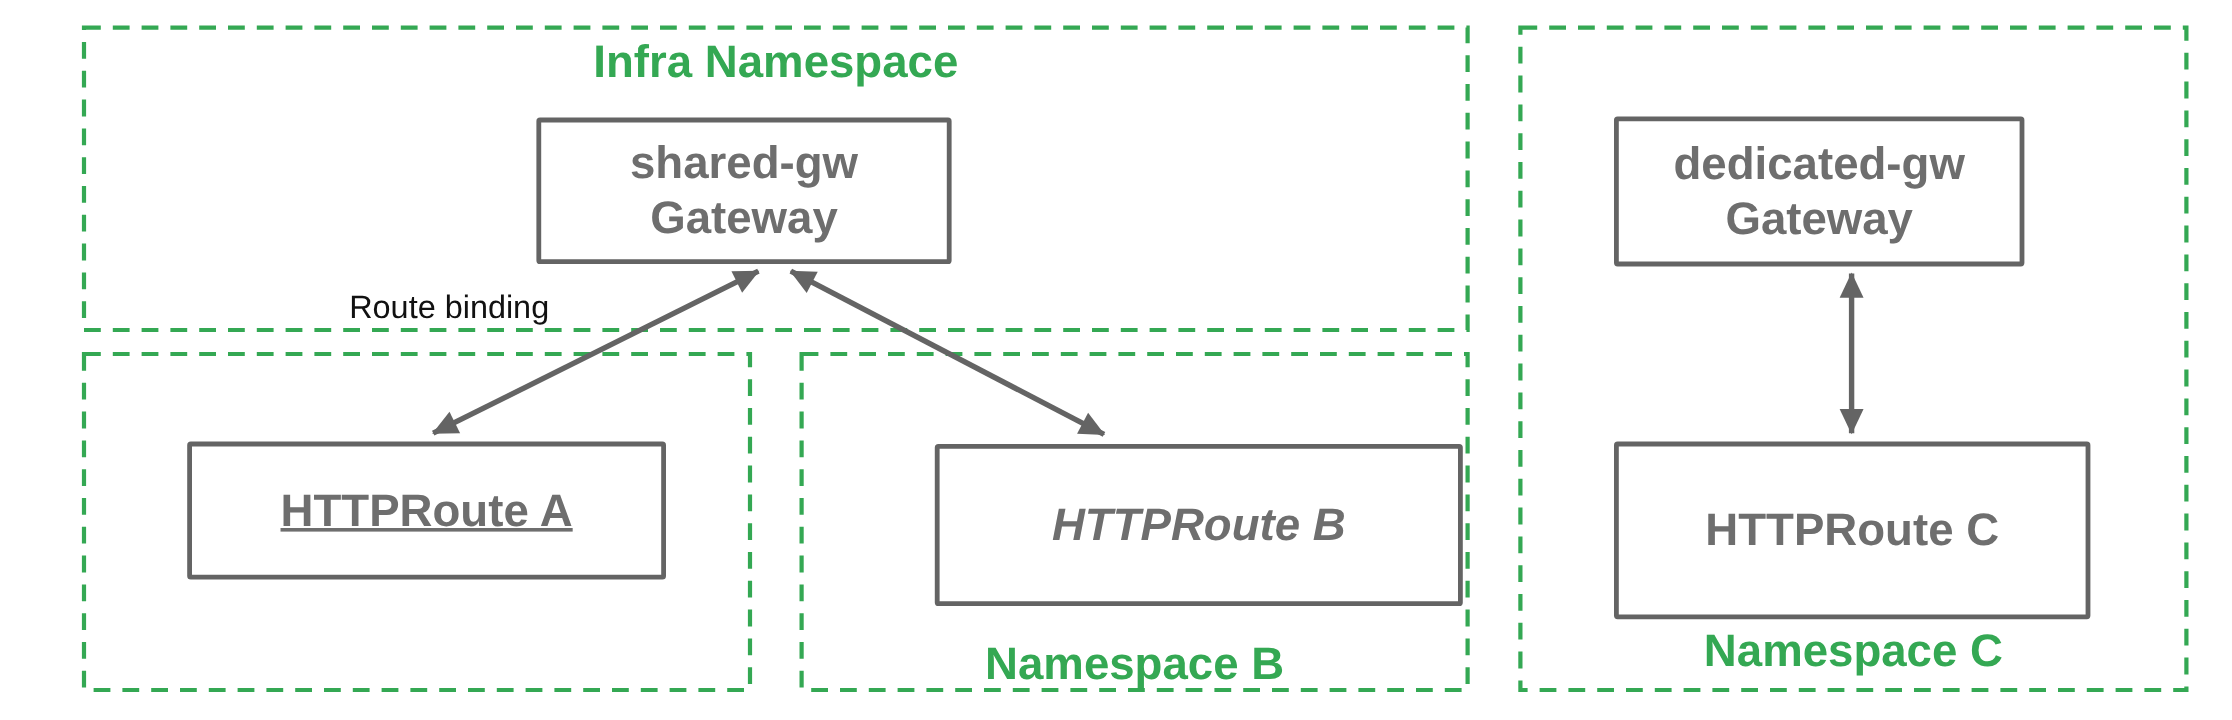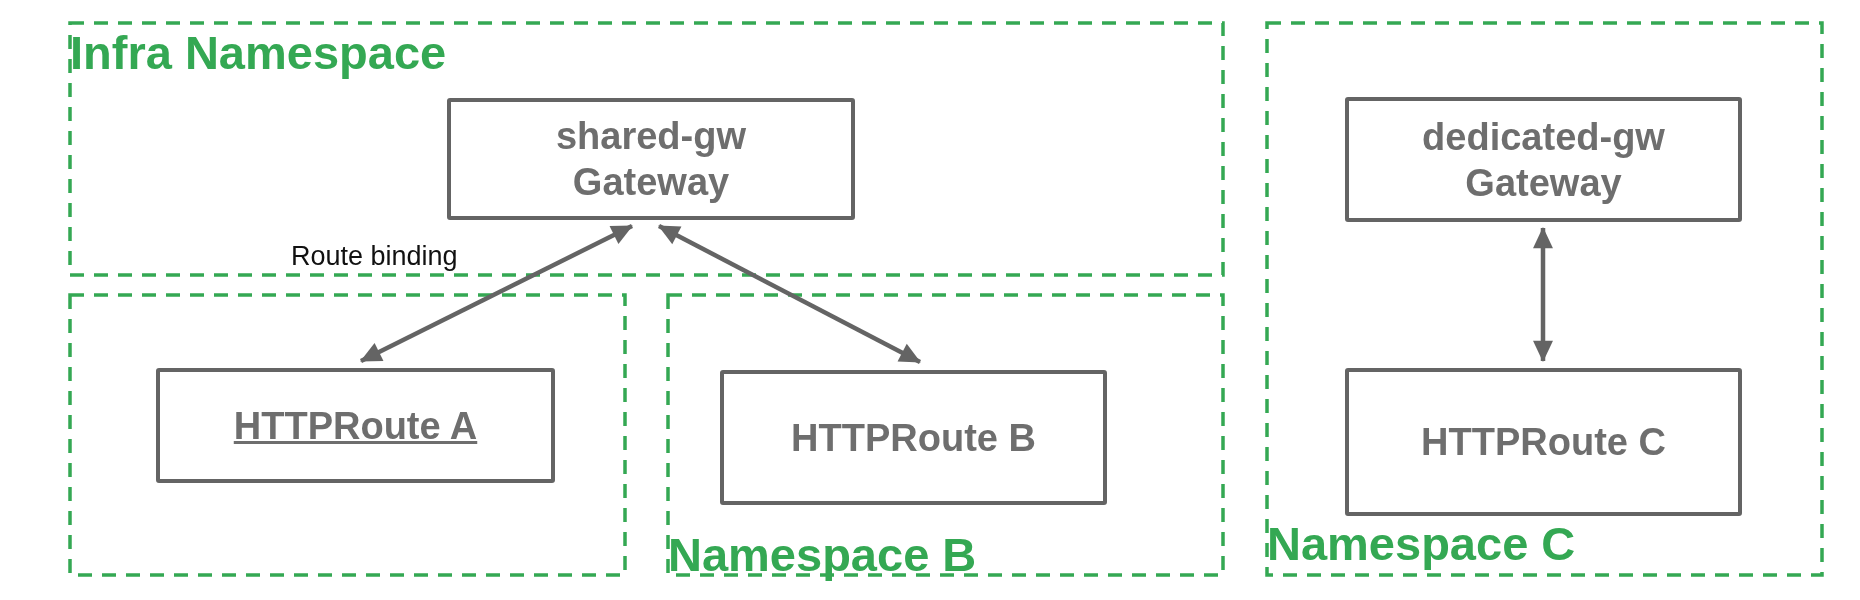--- a/index.html
+++ b/index.html
@@ -50,32 +50,33 @@
     align-items: center;
     justify-content: center;
     text-align: center;
     color: var(--box-text-gray);
     font-weight: bold;
     font-size: 38px;
     line-height: 46px;
     white-space: nowrap;
   }
 
-  #node-shared-gw   { left: 447px;  top: 98px;  width: 408px; height: 122px; }
-  #node-dedicated-gw{ left: 1345px; top: 97px;  width: 397px; height: 125px; }
+  #node-shared-gw   { left: 447px;  top: 98px;  width: 346px; height: 122px; }
+  #node-dedicated-gw{ left: 1345px; top: 97px;  width: 342px; height: 125px; }
   #node-route-a     { left: 156px;  top: 368px; width: 399px; height: 115px; text-decoration: underline; }
-  #node-route-b     { left: 720px;  top: 370px; width: 387px; height: 135px; }
+  #node-route-b     { left: 779px;  top: 370px; width: 440px; height: 135px; font-style: italic; }
   #node-route-c     { left: 1345px; top: 368px; width: 397px; height: 148px; }
 
   .ns-label {
     position: absolute;
     color: var(--namespace-green);
     font-weight: bold;
-    font-size: 47px;
+    font-size: 38px;
     line-height: 39px;
+    text-align: center;
     white-space: nowrap;
   }
   #label-infra { left: 70px;   top: 33px;  width: 1153px; }
   #label-ns-a  { left: 70px;   top: 535px; width: 555px; }
   #label-ns-b  { left: 668px;  top: 535px; width: 555px; }
   #label-ns-c  { left: 1267px; top: 524px; width: 555px; }
 
   .annotation {
     position: absolute;
     color: var(--label-black);

